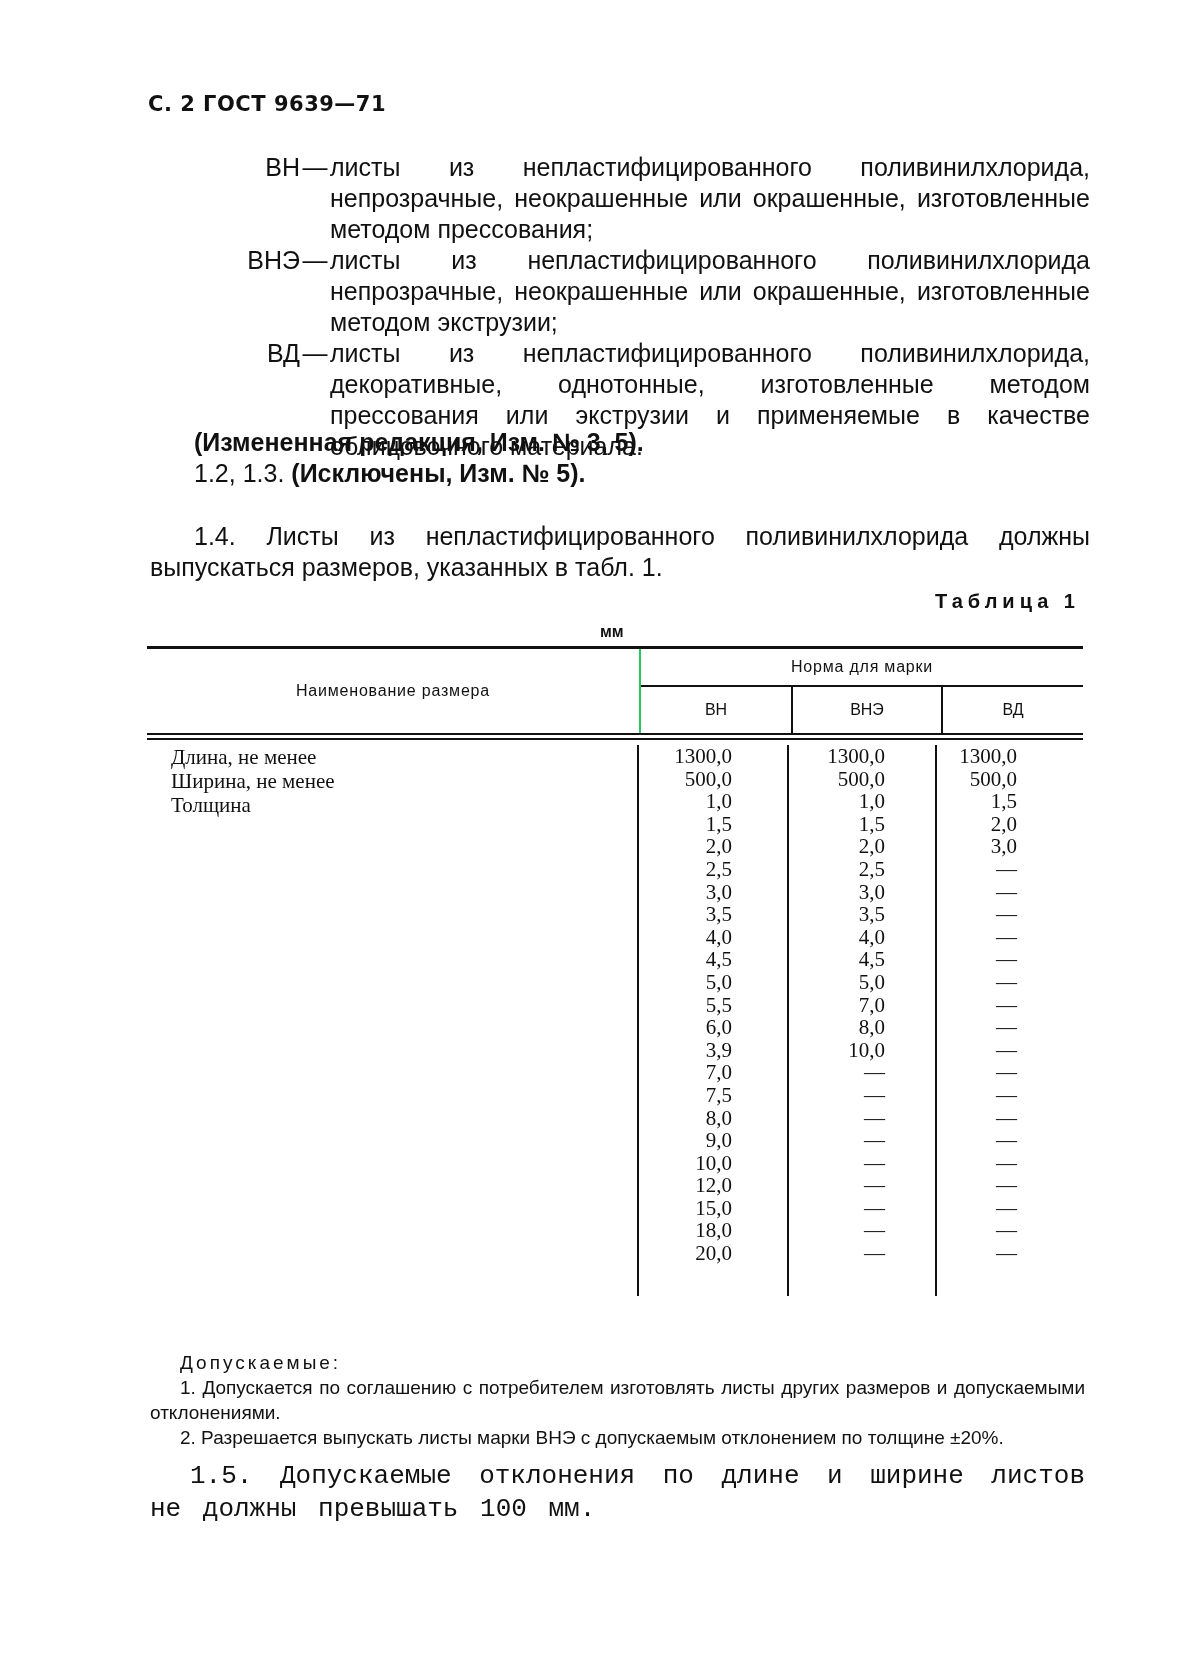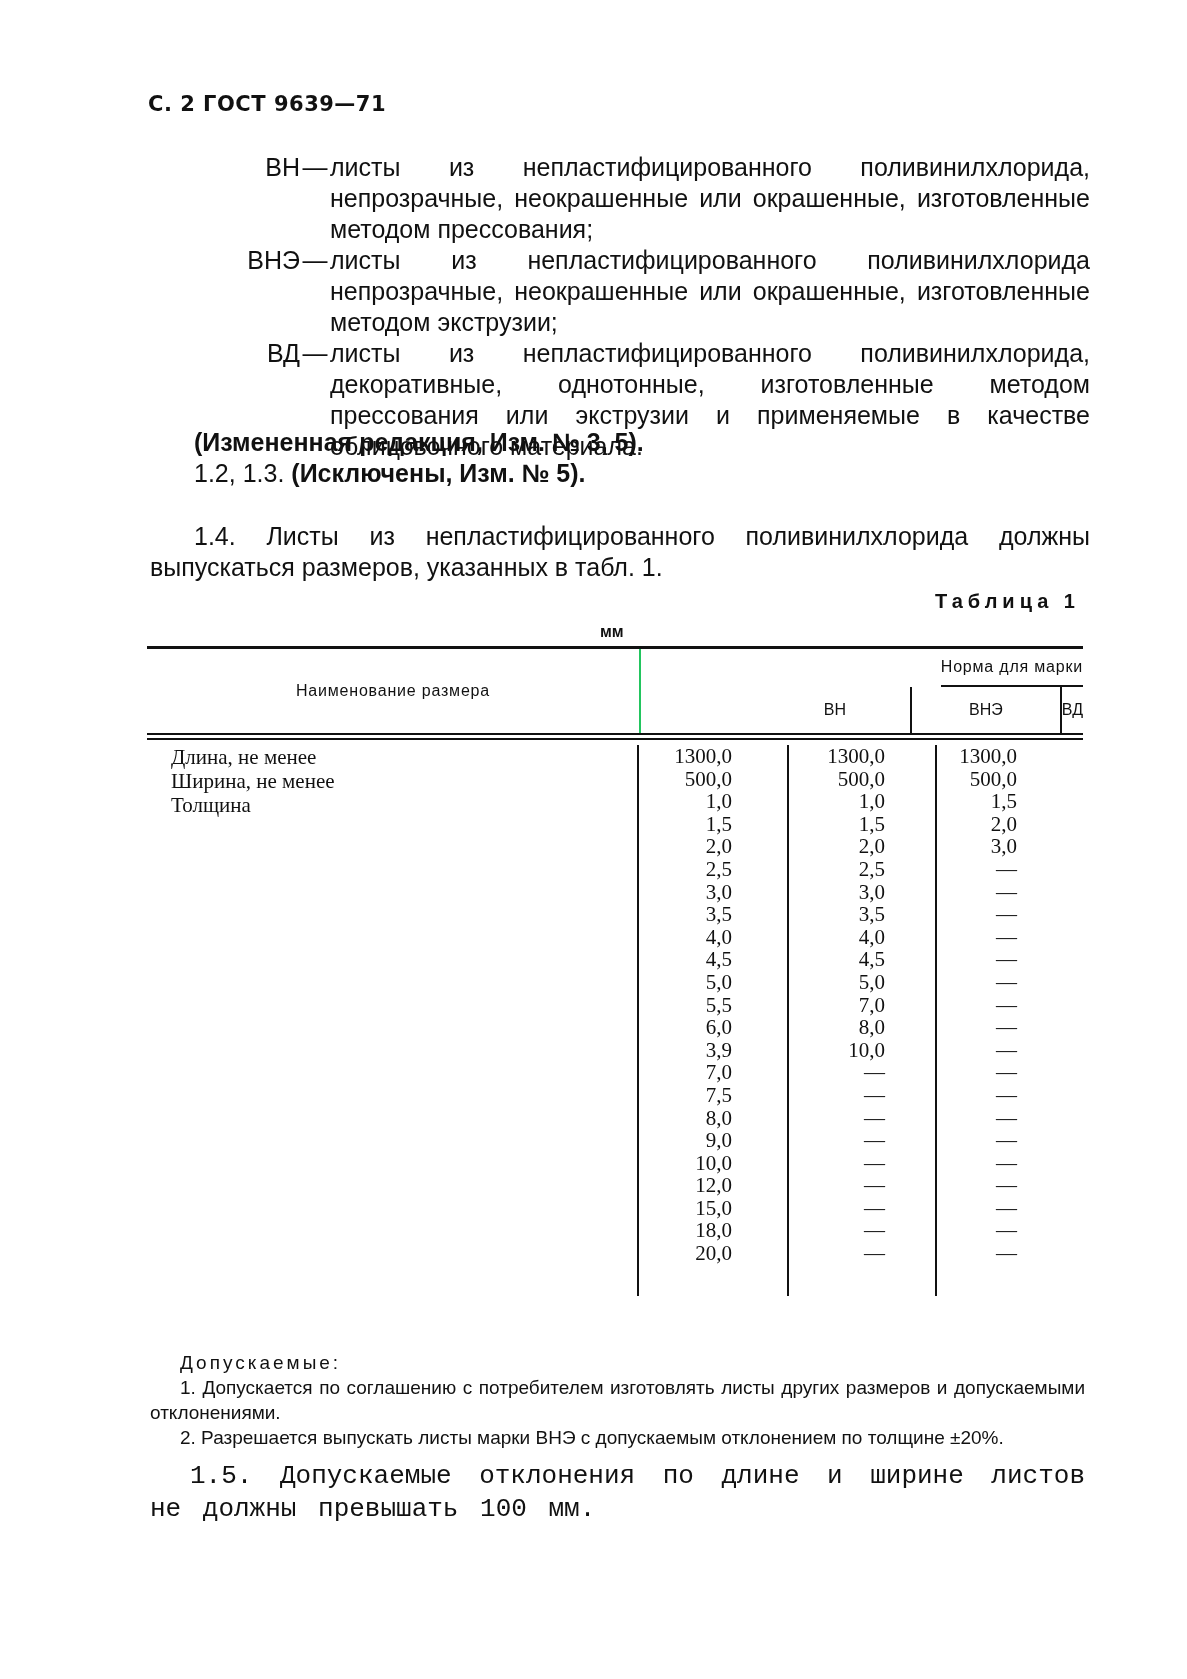--- a/index.html
+++ b/index.html
@@ -32,21 +32,21 @@
     font-family: "Liberation Sans", sans-serif; font-weight: bold; font-size: 16px;
   }
   .table { position: absolute; left: 147px; top: 646px; width: 936px; }
   .rule-top { height: 3px; background: #111; }
   .head { display: flex; height: 84px; position: relative; }
   .head-name {
     width: 492px; display: flex; align-items: center; justify-content: center;
     font-family: "Liberation Sans", sans-serif; font-size: 16px; letter-spacing: 0.8px;
     border-right: 2px solid #22c55e;
   }
-  .head-right { flex: 1; display: flex; flex-direction: column; align-items: flex-end; }
+  .head-right { flex: 1; display: flex; flex-direction: column; }
   .head-group {
     height: 36px; display: flex; align-items: center; justify-content: center;
     font-family: "Liberation Sans", sans-serif; font-size: 16px; letter-spacing: 0.8px;
     border-bottom: 2px solid #111;
   }
   .head-cols { flex: 1; display: flex; }
   .head-col {
     display: flex; align-items: center; justify-content: center;
     font-family: "Liberation Sans", sans-serif; font-size: 16px;
   }

